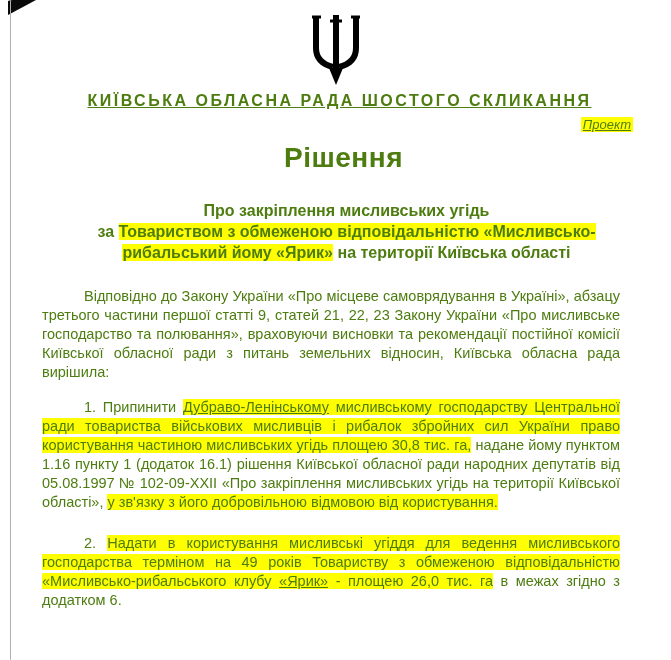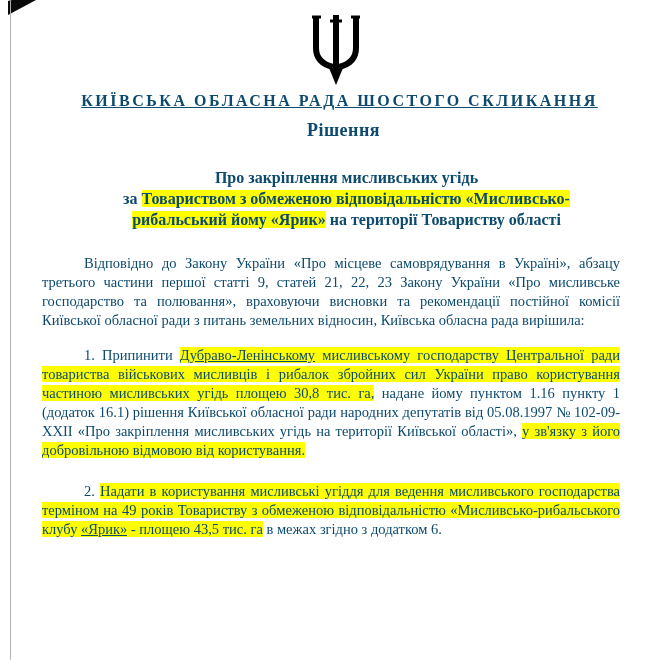--- a/index.html
+++ b/index.html
@@ -6,22 +6,22 @@
     margin: 0;
     padding: 0;
     background: #ffffff;
   }
   .page {
     position: relative;
     width: 671px;
     height: 660px;
     background: #ffffff;
     overflow: hidden;
-    font-family: Liberation Serif, serif;
-    color: #0c4a6e;
+    font-family: Liberation Sans, sans-serif;
+    color: #4d7c0f;
     border-radius: 13px;
   }
   .left-rule {
     position: absolute;
     left: 10px;
     top: 0;
     bottom: 0;
     width: 1px;
     background: #b0b0b0;
   }
@@ -56,21 +56,21 @@
     margin-top: 7px;
   }
   .project-line .lbl {
     font-style: italic;
     text-decoration: underline;
     background: #ffff00;
     padding: 0 2px;
   }
   .doctype {
     text-align: center;
-    font-size: 18px;
+    font-size: 28px;
     font-weight: bold;
     letter-spacing: 0.5px;
     margin: 10px 0 0 16px;
   }
   .doc-title {
     text-align: center;
     font-weight: bold;
     font-size: 16px;
     line-height: 21px;
     margin-top: 26px;
@@ -108,28 +108,31 @@
     <g fill="none" stroke="#000" stroke-width="3">
       <path d="M3 5 h9"></path>
       <path d="M42 5 h9"></path>
       <path d="M21 9 h12"></path>
     </g>
     <path d="M20 56 L27 73 L34 56 Z" fill="#000"></path>
   </svg>
 
   <div class="council-header">КИЇВСЬКА ОБЛАСНА РАДА ШОСТОГО СКЛИКАННЯ</div>
 
+  <div class="project-line">
+    <span class="lbl">Проект</span>
+  </div>
 
   <h1 class="doctype">Рішення</h1>
 
   <div class="doc-title">
     <div><span>Про закріплення мисливських угідь</span></div>
     <div><span>за </span><span class="hl">Товариством з обмеженою відповідальністю «Мисливсько-</span></div>
-    <div><span class="hl">рибальський йому «Ярик»</span><span> на території Товариству області</span></div>
+    <div><span class="hl">рибальський йому «Ярик»</span><span> на території Київська області</span></div>
   </div>
 
   <div class="body-text">
     <p class="para gap-s"><span>Відповідно до Закону України «Про місцеве самоврядування в Україні», абзацу третього частини першої статті 9, статей 21, 22, 23 Закону України «Про мисливське господарство та полювання», враховуючи висновки та рекомендації постійної комісії Київської обласної ради з питань земельних відносин, Київська обласна рада вирішила:</span></p>
     <p class="para gap-l"><span>1. Припинити </span><span class="hl u">Дубраво-Ленінському</span><span class="hl"> мисливському господарству Центральної ради товариства військових мисливців і рибалок збройних сил України право користування частиною мисливських угідь площею 30,8 тис. га,</span><span> надане йому пунктом 1.16 пункту 1 (додаток 16.1) рішення Київської обласної ради народних депутатів від 05.08.1997 № 102-09-XXII «Про закріплення мисливських угідь на території Київської області», </span><span class="hl">у зв'язку з його добровільною відмовою від користування.</span></p>
-    <p class="para"><span>2. </span><span class="hl">Надати в користування мисливські угіддя для ведення мисливського господарства терміном на 49 років Товариству з обмеженою відповідальністю «Мисливсько-рибальського клубу </span><span class="hl u">«Ярик»</span><span class="hl"> - площею 43,5 тис. га</span><span> в межах згідно з додатком 6.</span></p>
+    <p class="para"><span>2. </span><span class="hl">Надати в користування мисливські угіддя для ведення мисливського господарства терміном на 49 років Товариству з обмеженою відповідальністю «Мисливсько-рибальського клубу </span><span class="hl u">«Ярик»</span><span class="hl"> - площею 26,0 тис. га</span><span> в межах згідно з додатком 6.</span></p>
   </div>
 
 </div>
 
 </body></html>

